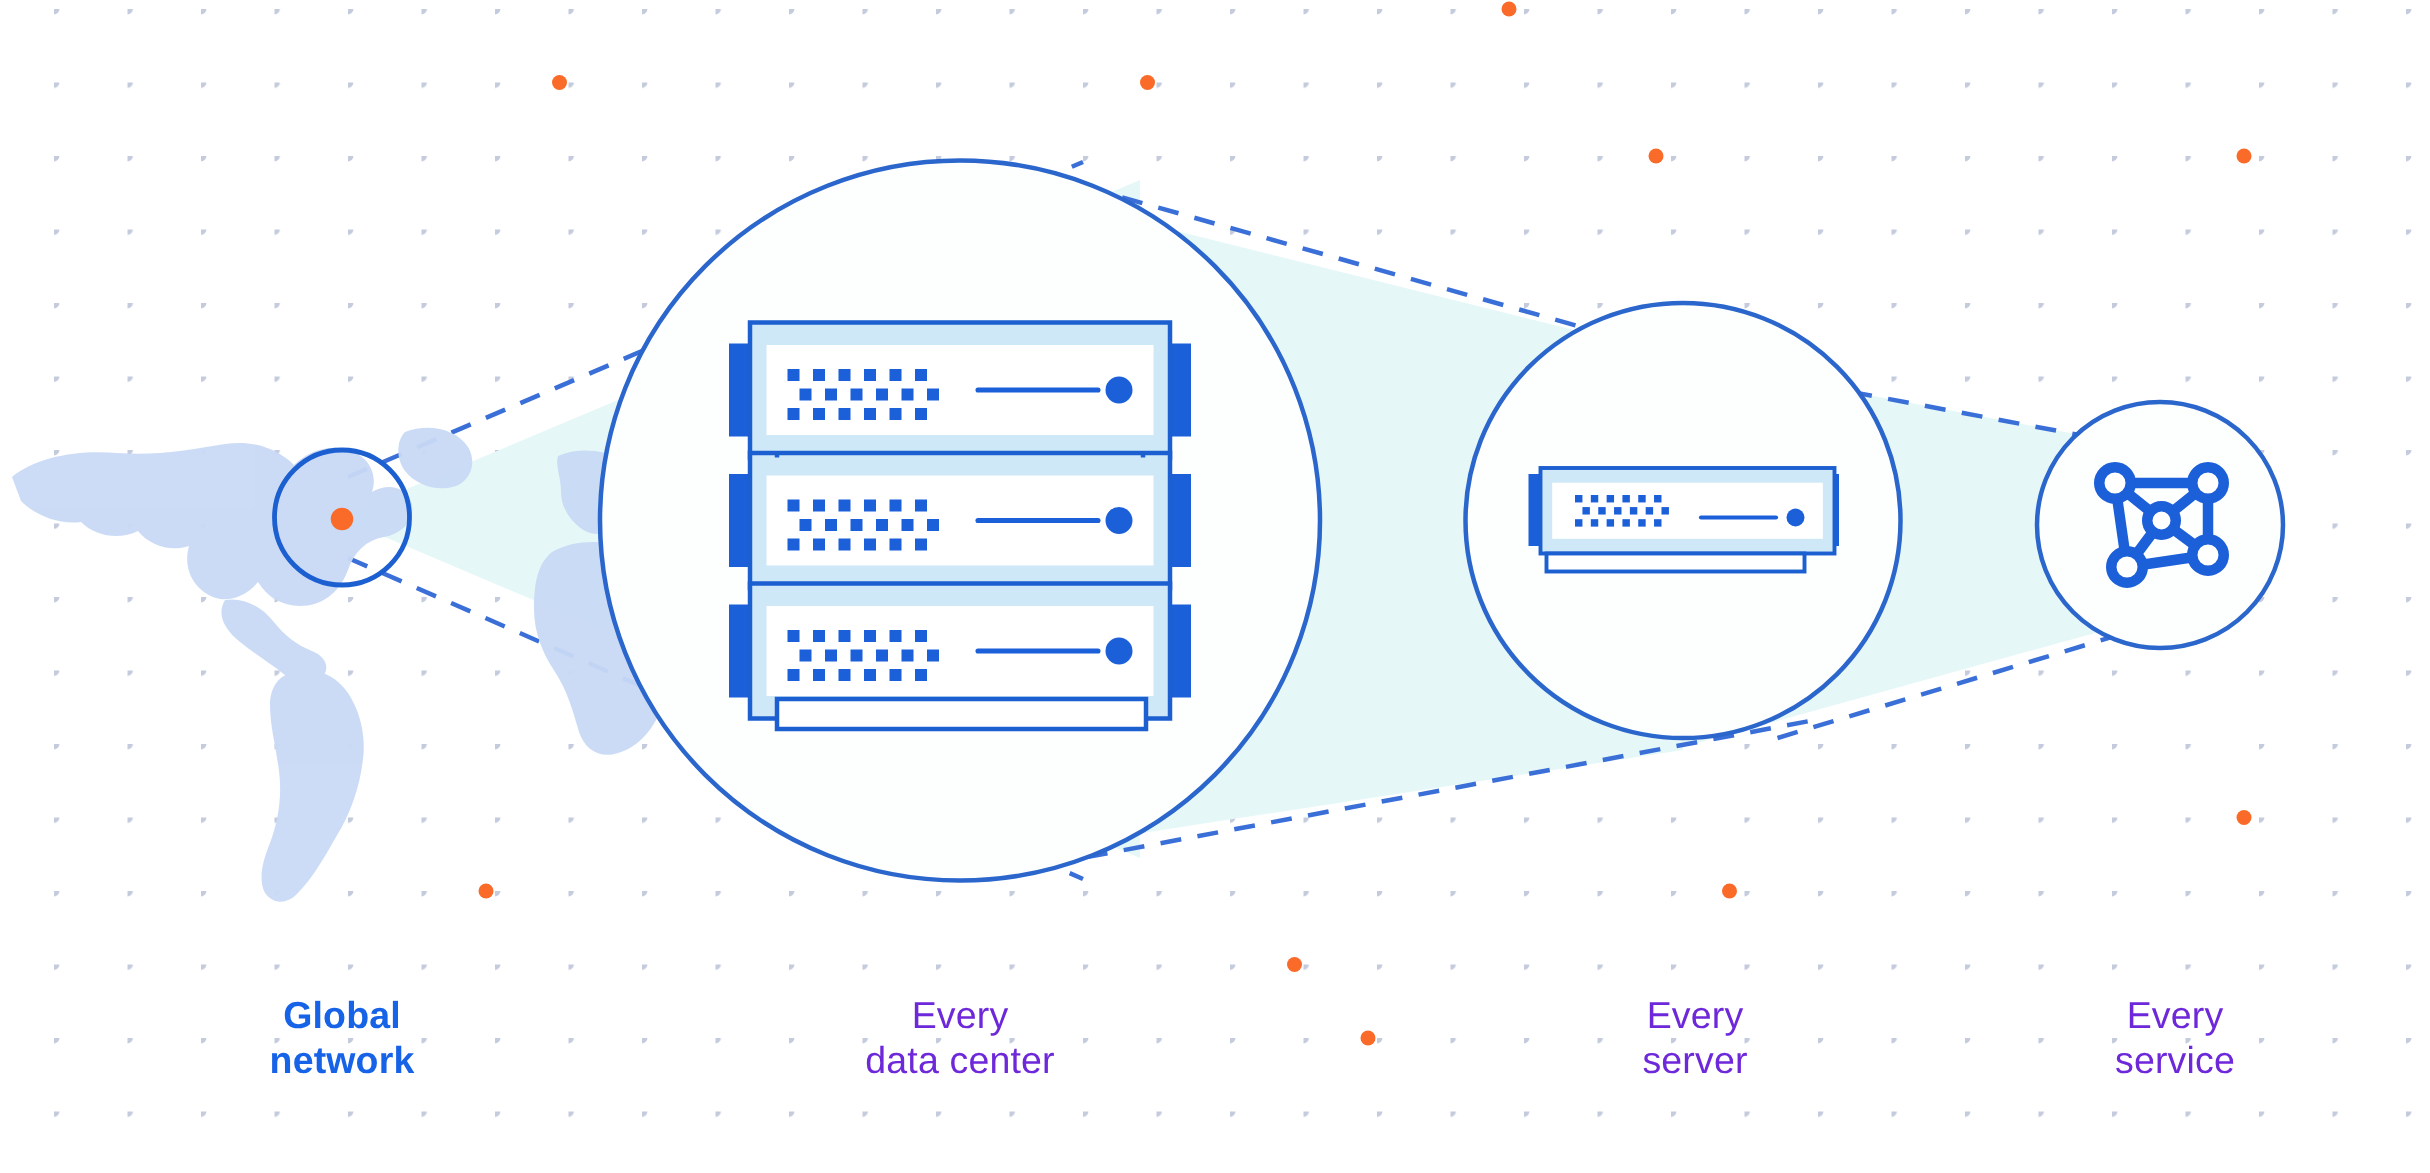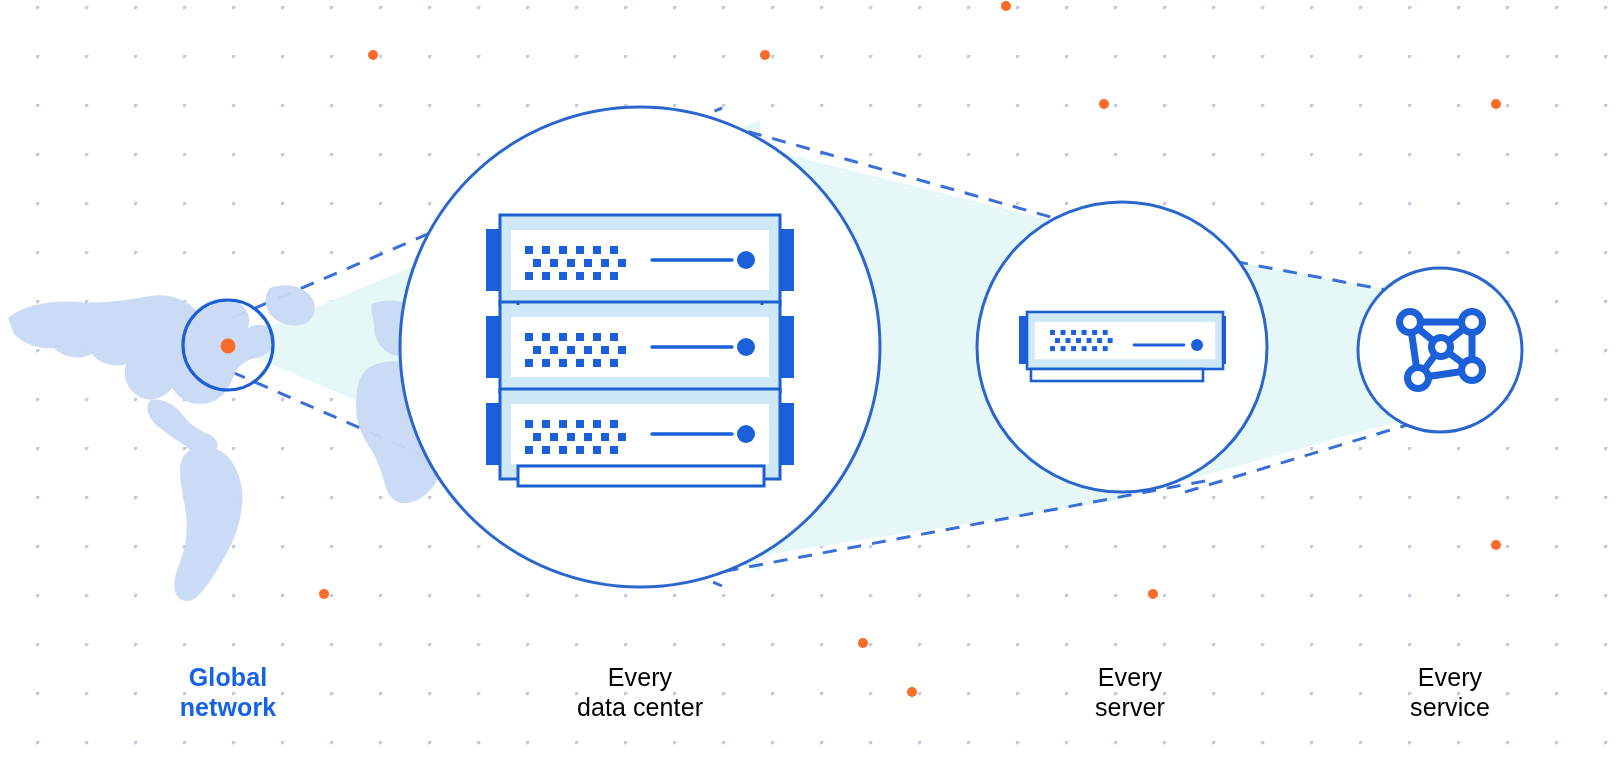--- a/index.html
+++ b/index.html
@@ -23,21 +23,21 @@
     height: 782px;
     display: block;
   }
   .label {
     position: absolute;
     text-align: center;
     font-family: "Liberation Sans", sans-serif;
     font-size: 25px;
     line-height: 30px;
     font-weight: 400;
-    color: #000000;
+    color: #6d28d9;
     white-space: pre-line;
     letter-spacing: 0.1px;
   }
   .label.accent {
     color: #1763e8;
     font-weight: 700;
   }
   #label-global-network { left: 118px; top: 662px; width: 220px; }
   #label-every-data-center { left: 520px; top: 662px; width: 240px; }
   #label-every-server { left: 1020px; top: 662px; width: 220px; }

